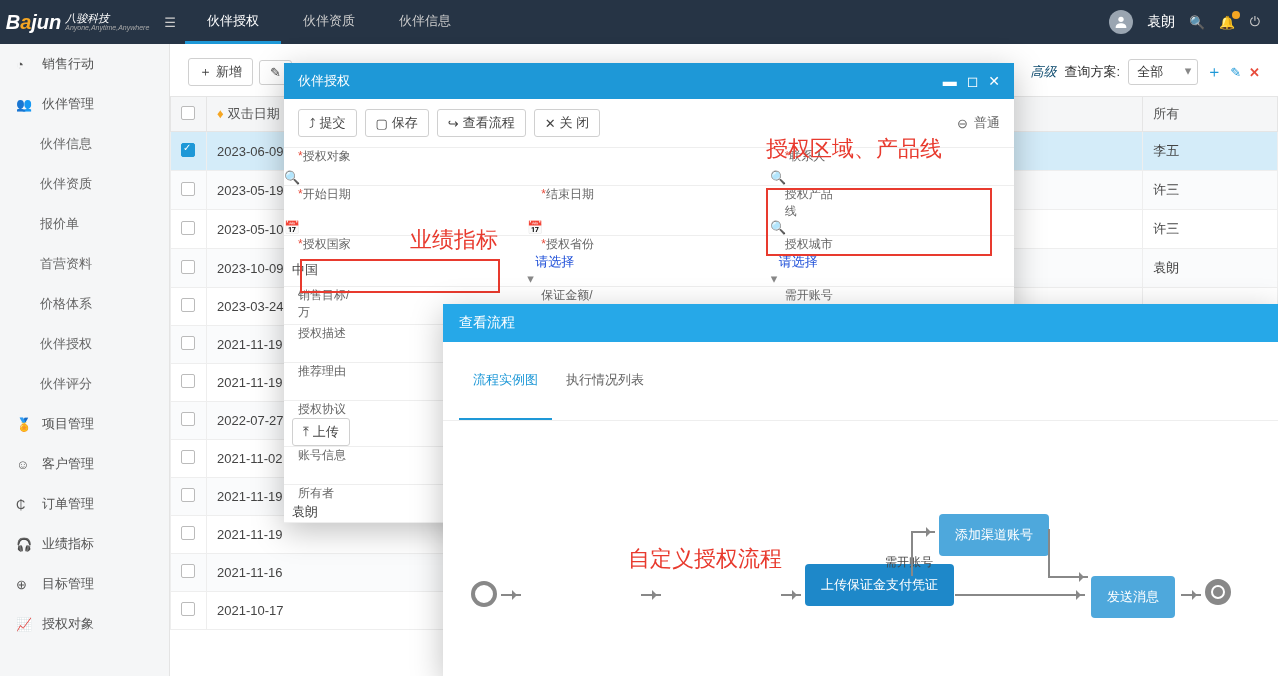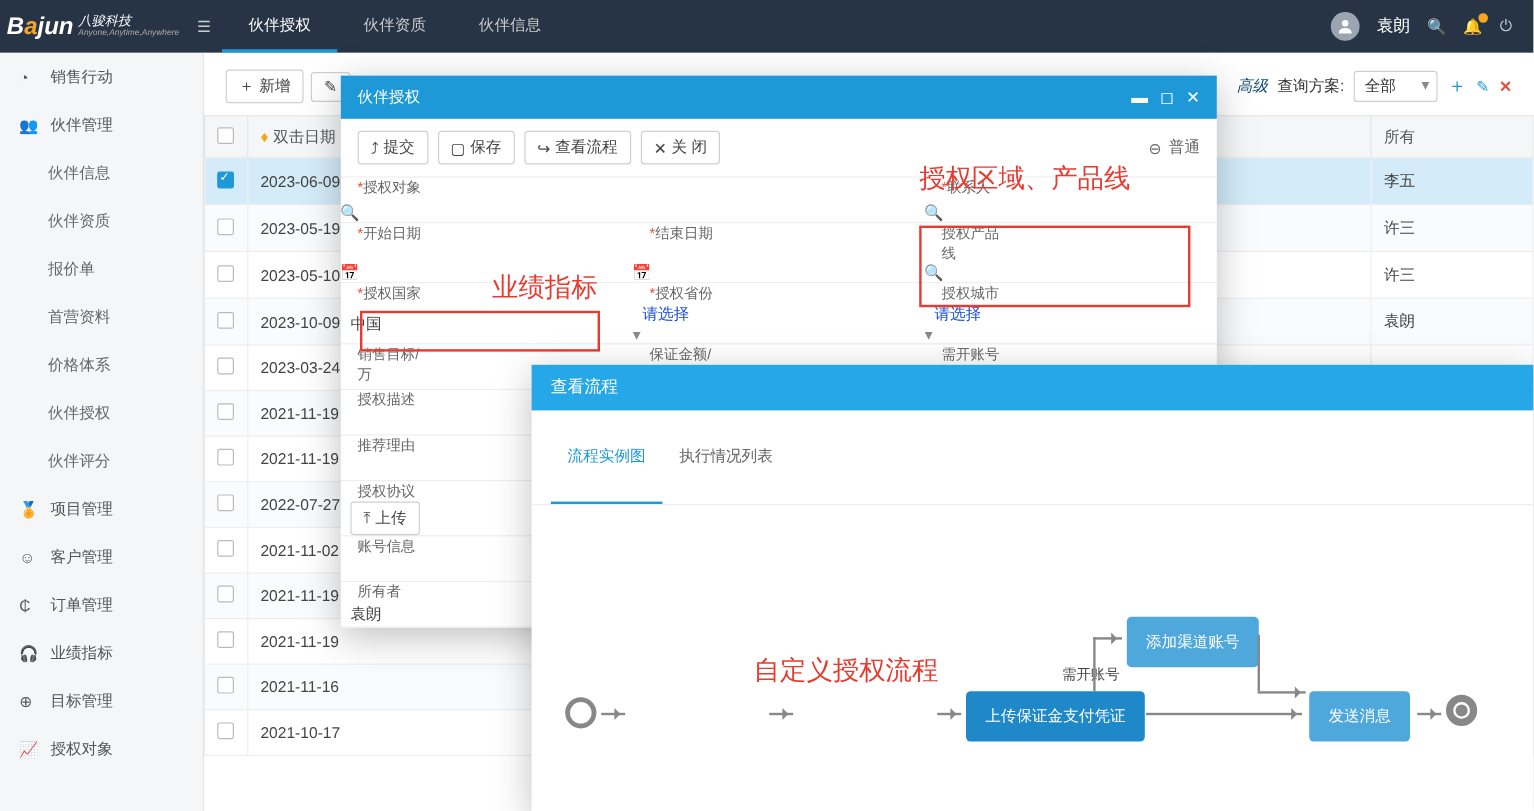--- a/index.html
+++ b/index.html
@@ -431,21 +431,21 @@
   <div class="flow-title">查看流程</div>
   <div class="flow-tabs">
     <div class="flow-tab active">流程实例图</div>
     <div class="flow-tab">执行情况列表</div>
   </div>
   <div class="flow-canvas">
     <div class="flow-circle" style="left:28px;top:160px"></div>
     <div class="flow-arrow" style="left:58px;top:173px;width:20px"></div>
     <div class="flow-arrow" style="left:198px;top:173px;width:20px"></div>
     <div class="flow-arrow" style="left:338px;top:173px;width:20px"></div>
-    <div class="flow-node" style="left:362px;top:155px">上传保证金支付凭证</div>
+    <div class="flow-node" style="left:362px;top:143px">上传保证金支付凭证</div>
     <div class="flow-label" style="left:442px;top:133px">需开账号</div>
     <div class="flow-vline" style="left:468px;top:110px;height:45px"></div>
     <div class="flow-arrow" style="left:468px;top:110px;width:24px"></div>
     <div class="flow-node light" style="left:496px;top:93px">添加渠道账号</div>
     <div class="flow-vline" style="left:605px;top:108px;height:47px"></div>
     <div class="flow-arrow" style="left:512px;top:173px;width:130px"></div>
     <div class="flow-arrow" style="left:605px;top:155px;width:40px"></div>
     <div class="flow-node light" style="left:648px;top:155px">发送消息</div>
     <div class="flow-arrow" style="left:738px;top:173px;width:20px"></div>
     <div class="flow-circle end" style="left:762px;top:158px"></div>

